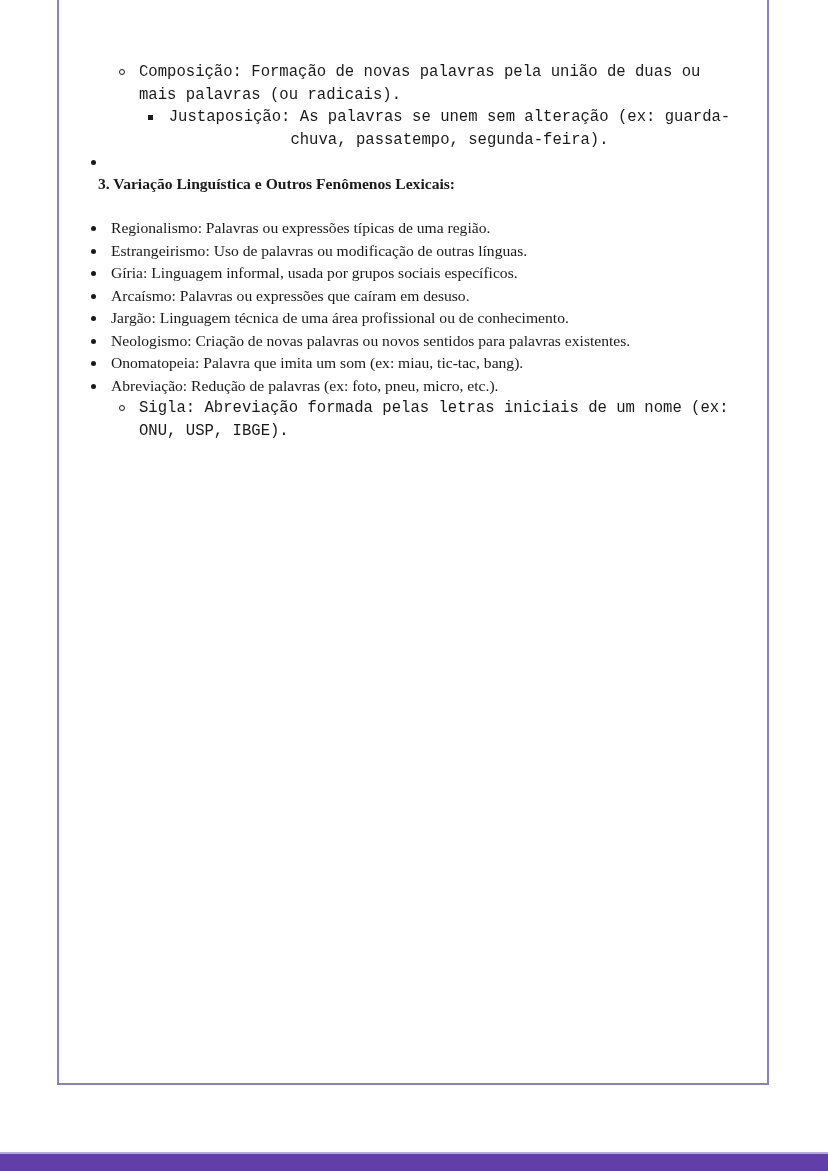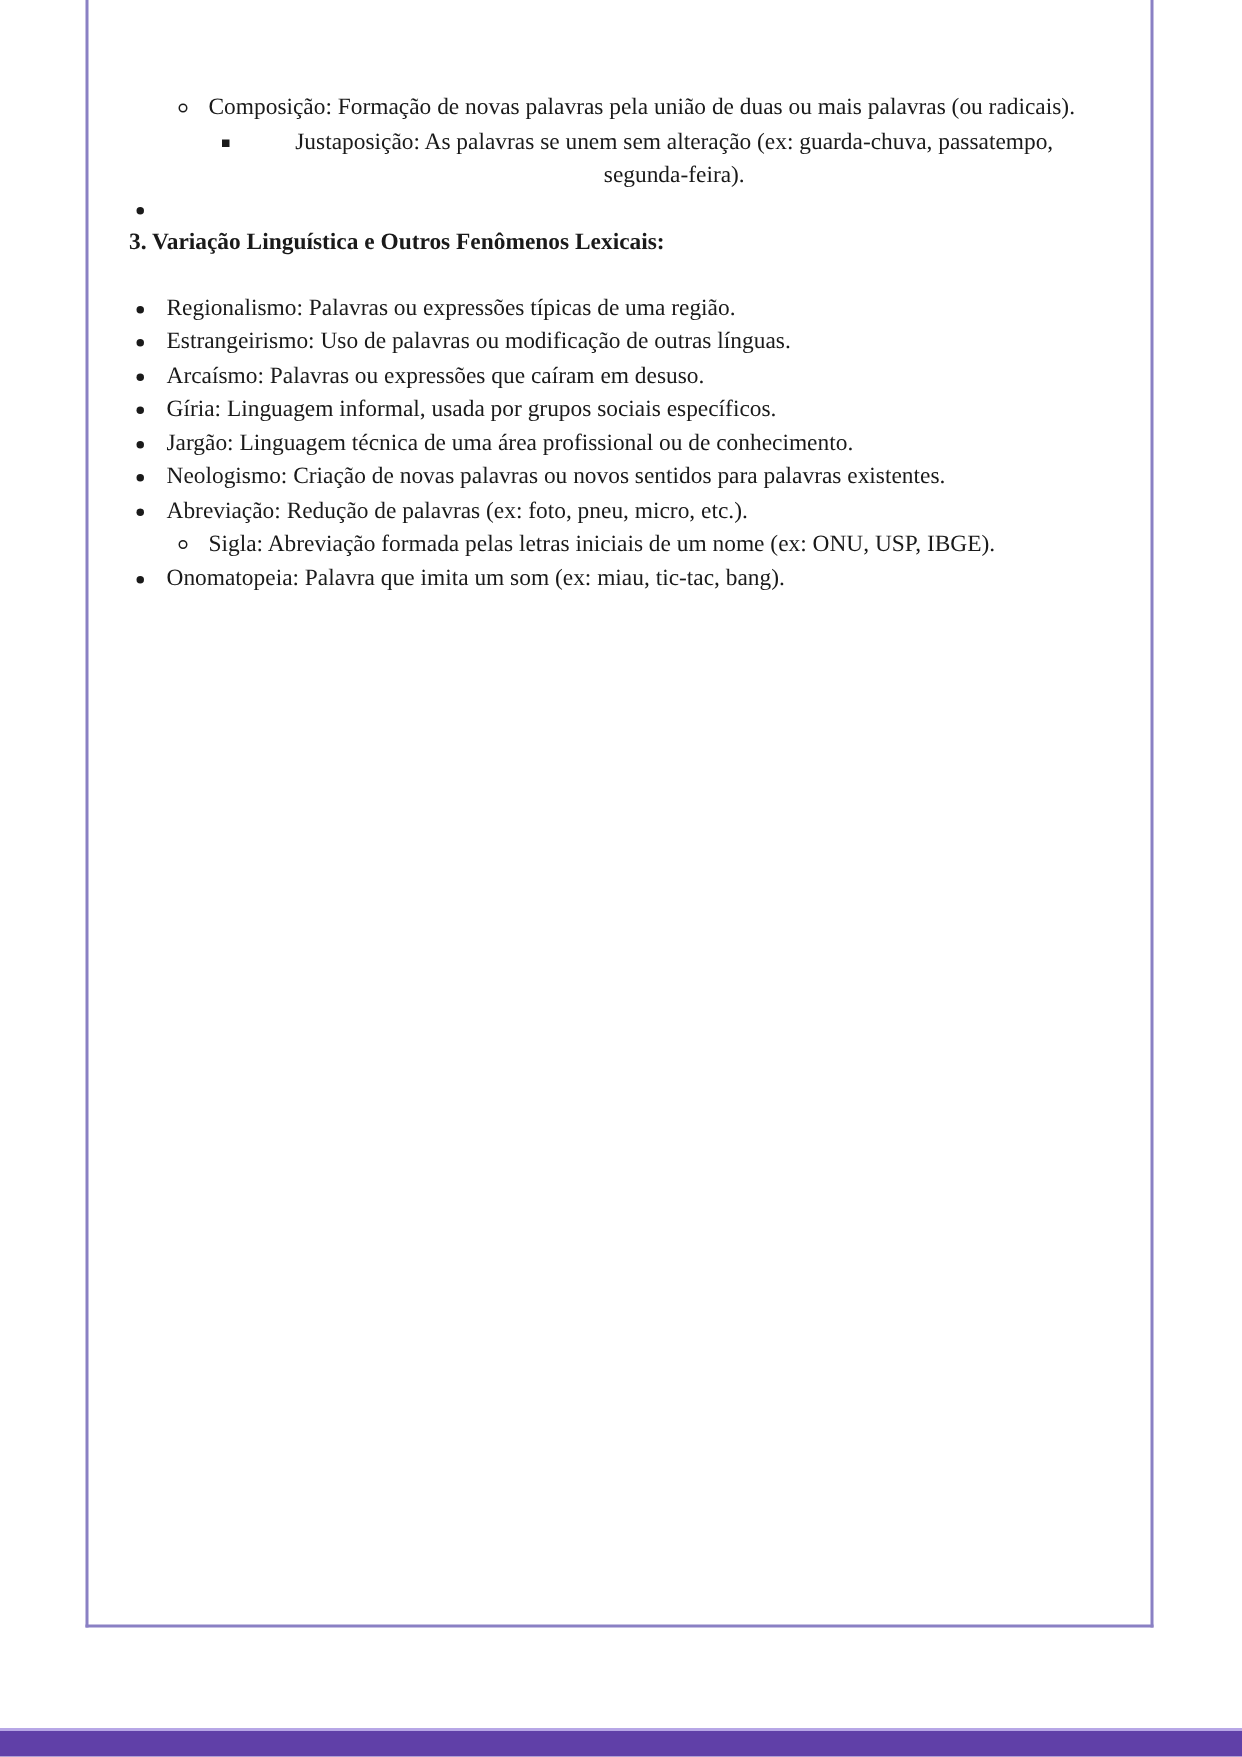--- a/index.html
+++ b/index.html
@@ -50,20 +50,21 @@
       position: absolute;
       left: 9px;
       top: 9px;
       width: 5px;
       height: 5px;
       border-radius: 50%;
       background: #1a1a1a;
     }
     .lvl2 > li {
       padding-left: 28px;
+      font-family: Liberation Mono, monospace;
     }
     .lvl2 > li > .bullet {
       position: absolute;
       left: 8px;
       top: 8px;
       width: 4px;
       height: 4px;
       border-radius: 50%;
       border: 1.2px solid #1a1a1a;
       box-sizing: content-box;
@@ -76,21 +77,21 @@
       position: absolute;
       left: 9px;
       top: 9px;
       width: 5px;
       height: 5px;
       background: #1a1a1a;
     }
     .section-title {
       font-weight: bold;
       font-size: 15.6px;
-      margin: 22px 0 22px 4px;
+      margin: 22px 0 22px 16px;
       line-height: 22px;
     }
     .footer-bar {
       position: absolute;
       left: 0;
       top: 1152px;
       width: 828px;
       height: 19px;
       background: #6040a8;
       border-top: 2px solid #b7a7e6;
@@ -130,45 +131,45 @@
     <li>
       <span class="bullet"></span>
       <span>Regionalismo: Palavras ou expressões típicas de uma região.</span>
     </li>
     <li>
       <span class="bullet"></span>
       <span>Estrangeirismo: Uso de palavras ou modificação de outras línguas.</span>
     </li>
     <li>
       <span class="bullet"></span>
-      <span>Arcaísmo: Palavras ou expressões que caíram em desuso.</span>
+      <span>Gíria: Linguagem informal, usada por grupos sociais específicos.</span>
     </li>
     <li>
       <span class="bullet"></span>
-      <span>Gíria: Linguagem informal, usada por grupos sociais específicos.</span>
+      <span>Arcaísmo: Palavras ou expressões que caíram em desuso.</span>
     </li>
     <li>
       <span class="bullet"></span>
       <span>Jargão: Linguagem técnica de uma área profissional ou de conhecimento.</span>
     </li>
     <li>
       <span class="bullet"></span>
       <span>Neologismo: Criação de novas palavras ou novos sentidos para palavras existentes.</span>
     </li>
     <li>
       <span class="bullet"></span>
+      <span>Onomatopeia: Palavra que imita um som (ex: miau, tic-tac, bang).</span>
+    </li>
+    <li>
+      <span class="bullet"></span>
       <span>Abreviação: Redução de palavras (ex: foto, pneu, micro, etc.).</span>
       <ul class="lvl2">
         <li>
           <span class="bullet"></span>
           <span>Sigla: Abreviação formada pelas letras iniciais de um nome (ex: ONU, USP, IBGE).</span>
         </li>
       </ul>
     </li>
-    <li>
-      <span class="bullet"></span>
-      <span>Onomatopeia: Palavra que imita um som (ex: miau, tic-tac, bang).</span>
-    </li>
   </ul>
 
 </div>
 
 <div class="footer-bar"></div>
 
 </body></html>

